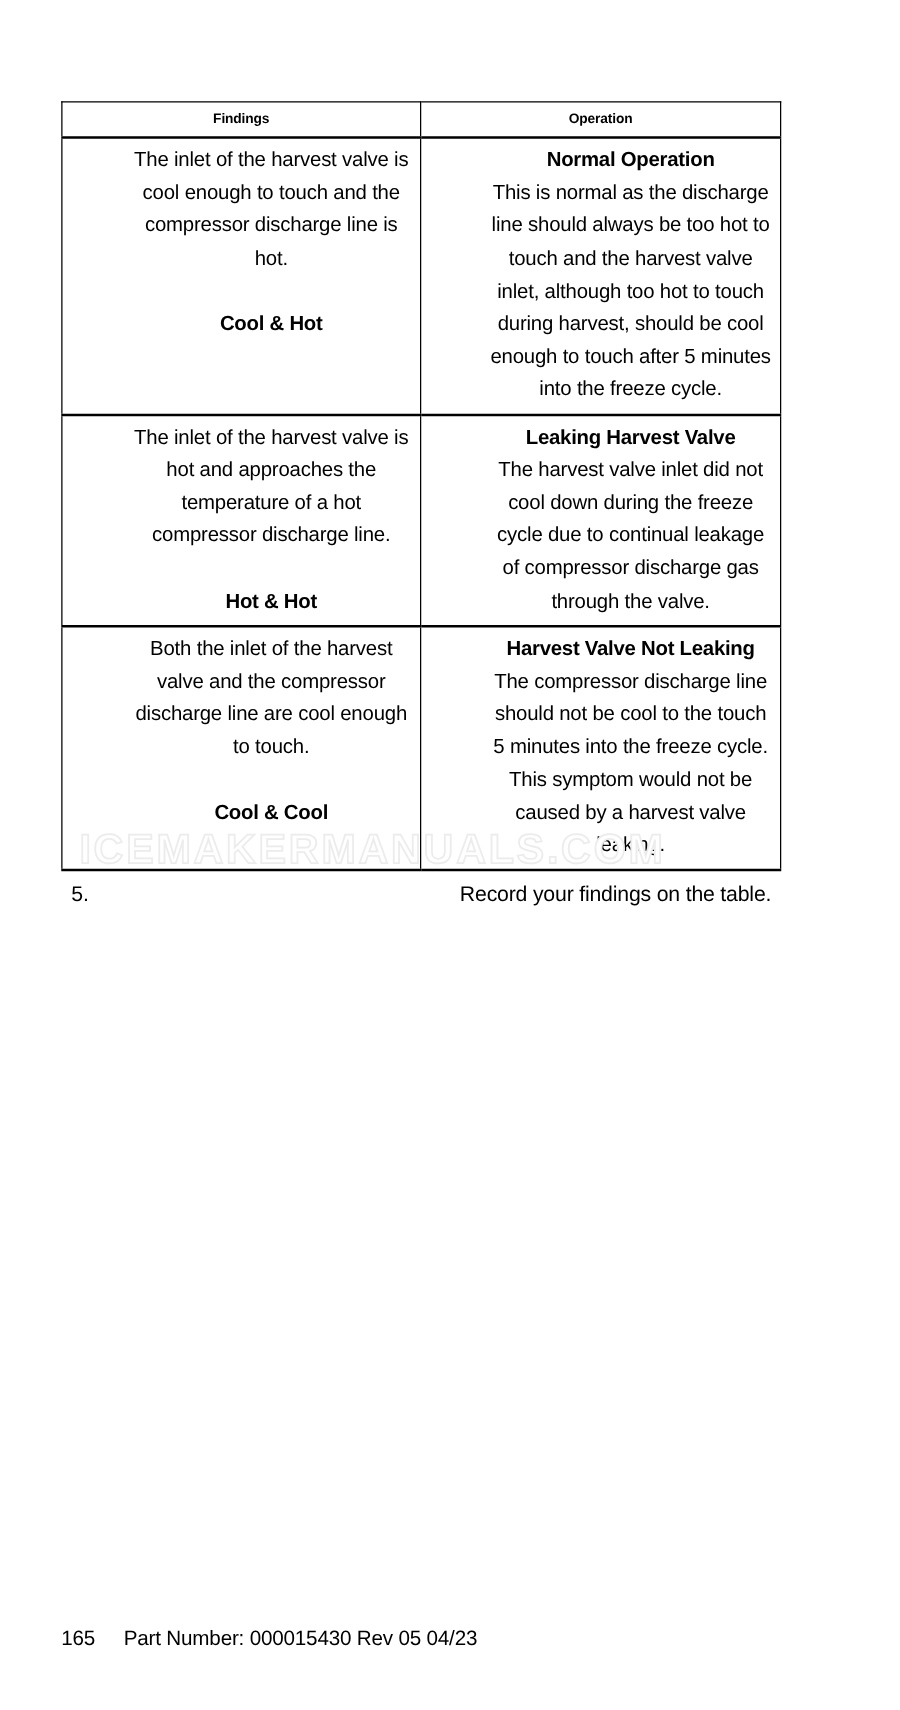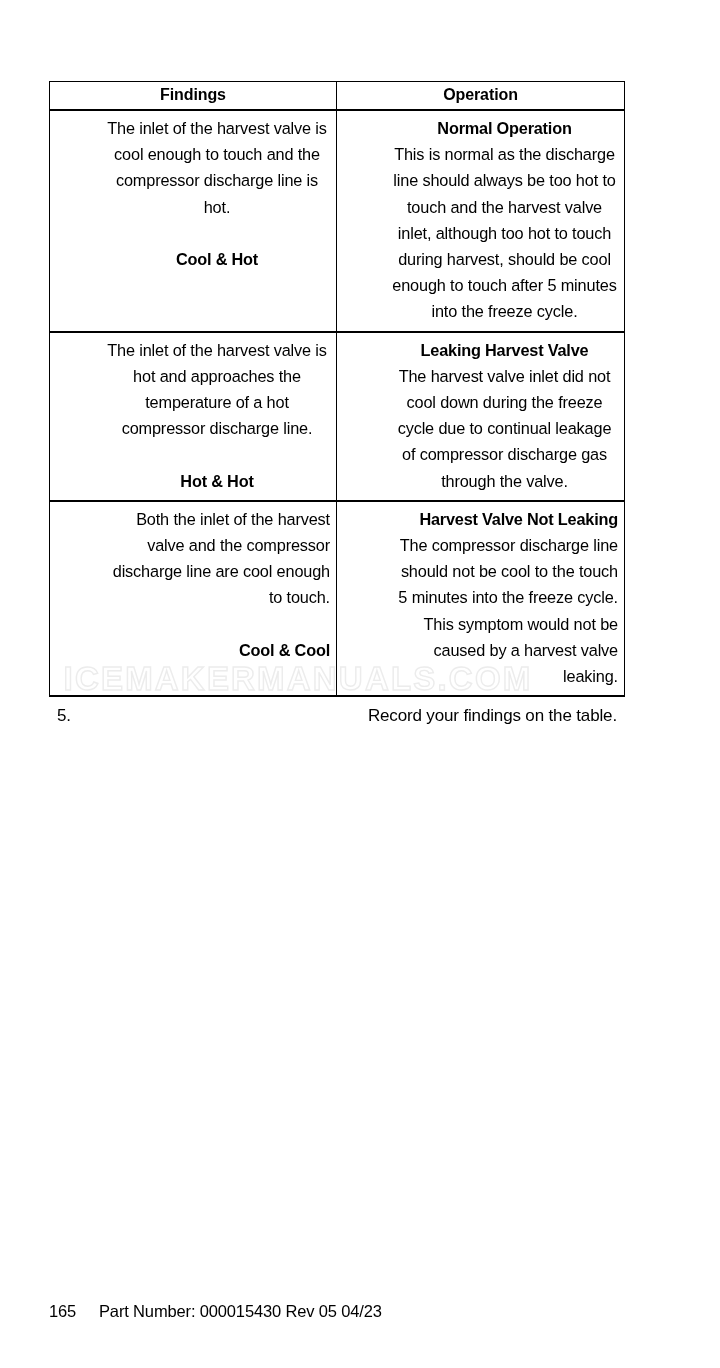--- a/index.html
+++ b/index.html
@@ -35,42 +35,42 @@
   .findings-table td,
   .findings-table th {
     border: 1px solid #000000;
     padding: 0;
     vertical-align: top;
     text-align: center;
   }
   .findings-table th {
     border-bottom: 2px solid #000000;
     font-weight: bold;
-    font-size: 16px;
+    font-size: 11px;
     line-height: 22px;
     padding: 2px 4px 3px 4px;
     letter-spacing: -0.1px;
   }
   .findings-table tr.body-row > td {
     border-top: 2px solid #000000;
     border-bottom: 2px solid #000000;
   }
   .col-findings { width: 287px; }
   .col-comments { width: 288px; }
 
   .cell-inner {
     padding: 4px 6px 6px 6px;
     font-size: 16.3px;
     line-height: 26.2px;
     letter-spacing: -0.15px;
     margin-left: 48px;
   }
   .cell-inner.r1 { min-height: 202px; }
   .cell-inner.r2 { min-height: 150px; }
-  .cell-inner.r3 { min-height: 176px; text-align: right; }
+  .cell-inner.r3 { min-height: 176px; }
 
   .cell-heading {
     font-weight: bold;
     letter-spacing: -0.2px;
   }
   .cell-text { font-weight: normal; }
   .cell-tag {
     font-weight: bold;
     letter-spacing: -0.2px;
   }

